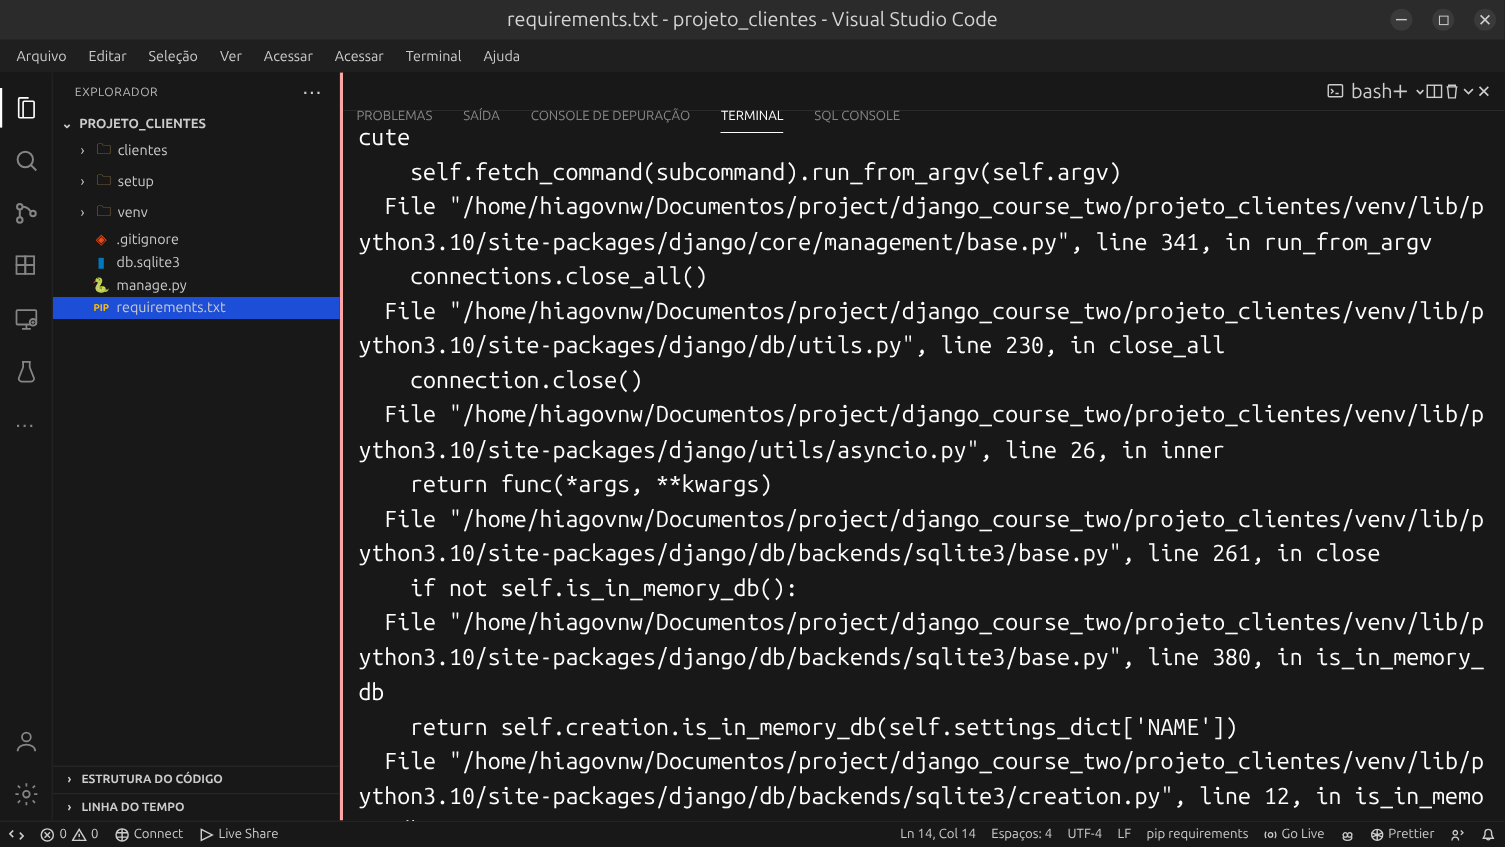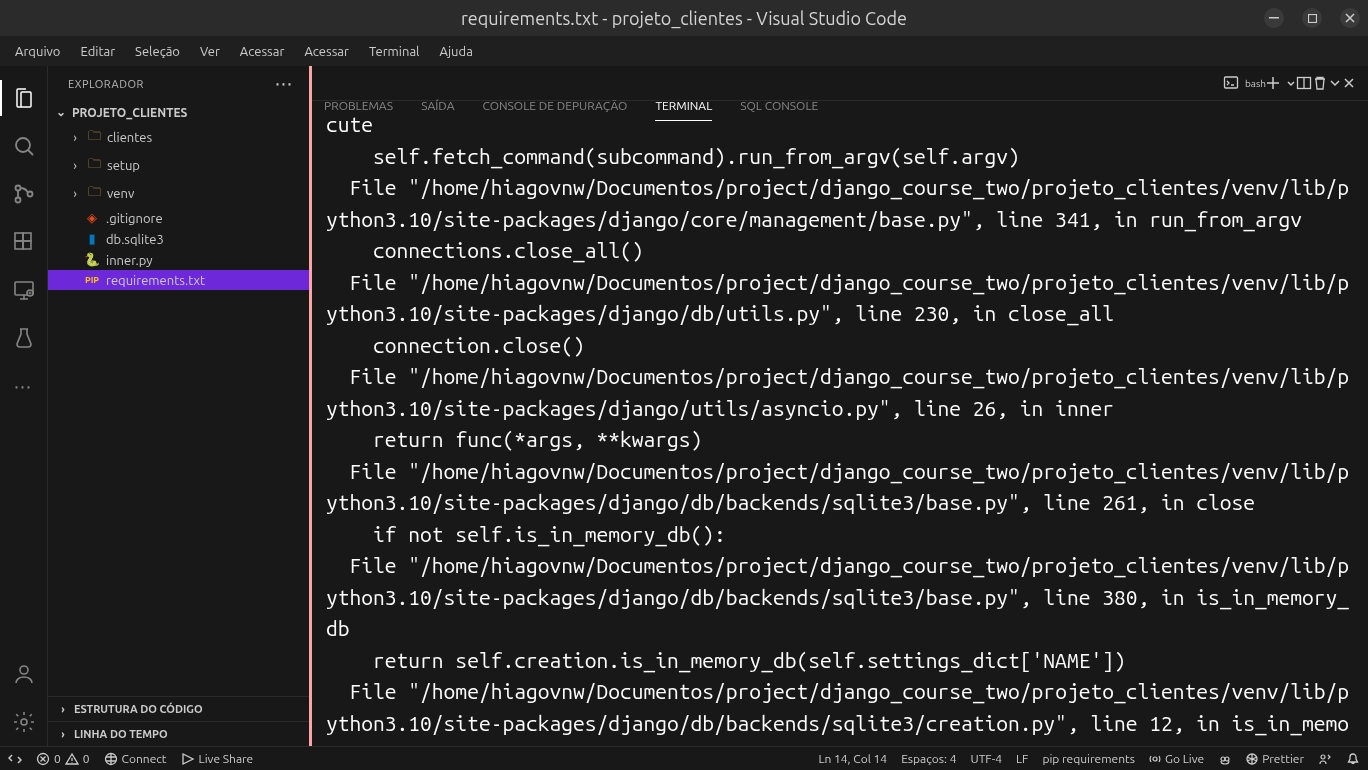--- a/index.html
+++ b/index.html
@@ -132,21 +132,21 @@
 .tree-item {
   display: flex;
   align-items: center;
   padding: 3px 6px 3px 20px;
   font-size: 13px;
   cursor: pointer;
   gap: 6px;
   color: #cccccc;
 }
 .tree-item.selected {
-  background: #6d28d9;
+  background: #1d4ed8;
 }
 .chevron {
   width: 14px;
   display: inline-flex;
   justify-content: center;
   color: #cccccc;
 }
 .folder-icon { color: #c09553; }
 .file-icon { display: inline-flex; width: 16px; justify-content: center; }
 .collapse-section {
@@ -195,21 +195,21 @@
   content: "";
   position: absolute;
   left: 0; right: 0; bottom: -1px;
   height: 1px;
   background: #ffffff;
 }
 .panel-actions {
   display: flex;
   align-items: center;
   color: #cccccc;
-  font-size: 10px;
+  font-size: 18px;
 }
 .panel-action-group {
   display: flex;
   align-items: center;
   gap: 6px;
   cursor: pointer;
 }
 .terminal-content {
   flex: 1;
   overflow: auto;
@@ -373,21 +373,21 @@
           <div class="tree-item" style="padding-left: 36px;">
             <span class="file-icon" style="color:#e64a19">◈</span>
             <span>.gitignore</span>
           </div>
           <div class="tree-item" style="padding-left: 36px;">
             <span class="file-icon" style="color:#0277bd">▮</span>
             <span>db.sqlite3</span>
           </div>
           <div class="tree-item" style="padding-left: 36px;">
             <span class="file-icon" style="color:#3776ab">🐍</span>
-            <span>inner.py</span>
+            <span>manage.py</span>
           </div>
           <div class="tree-item selected" style="padding-left: 36px;">
             <span class="file-icon" style="color:#ffc107;font-size:9px;font-weight:bold">PIP</span>
             <span>requirements.txt</span>
           </div>
         </div>
     </div>
     <div class="collapse-section">
       <span class="chevron">›</span>
       <span>ESTRUTURA DO CÓDIGO</span>

